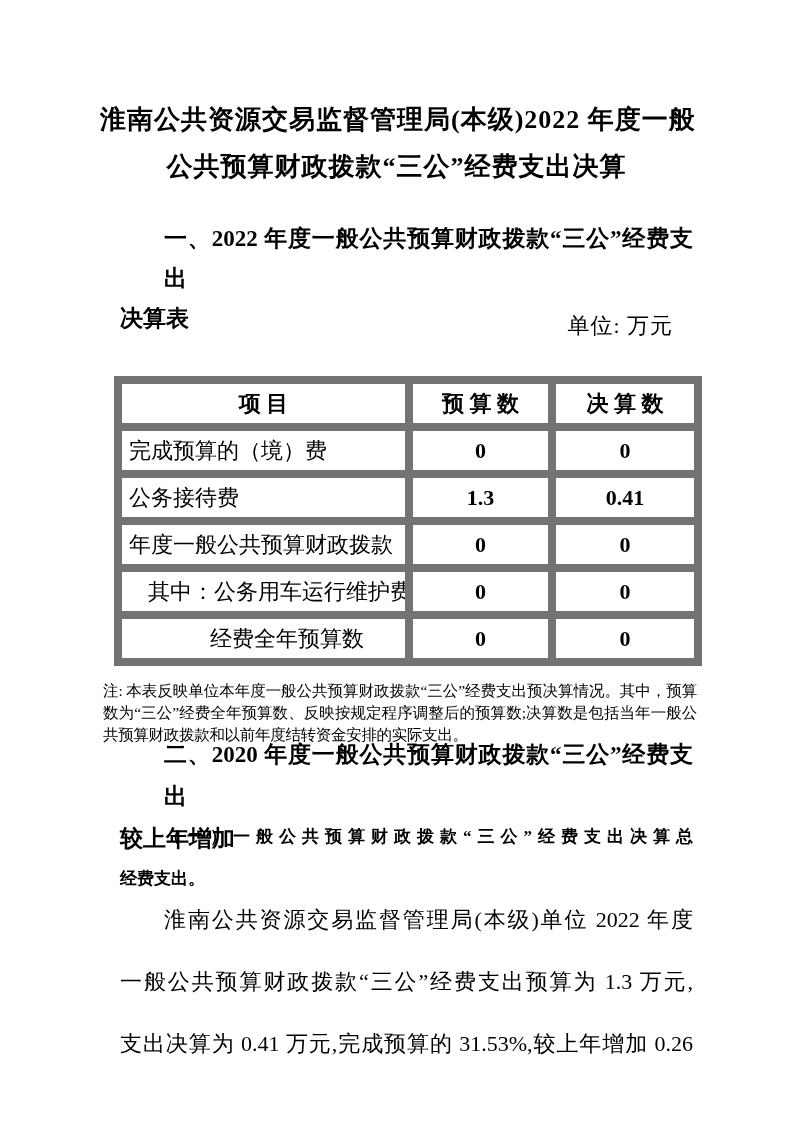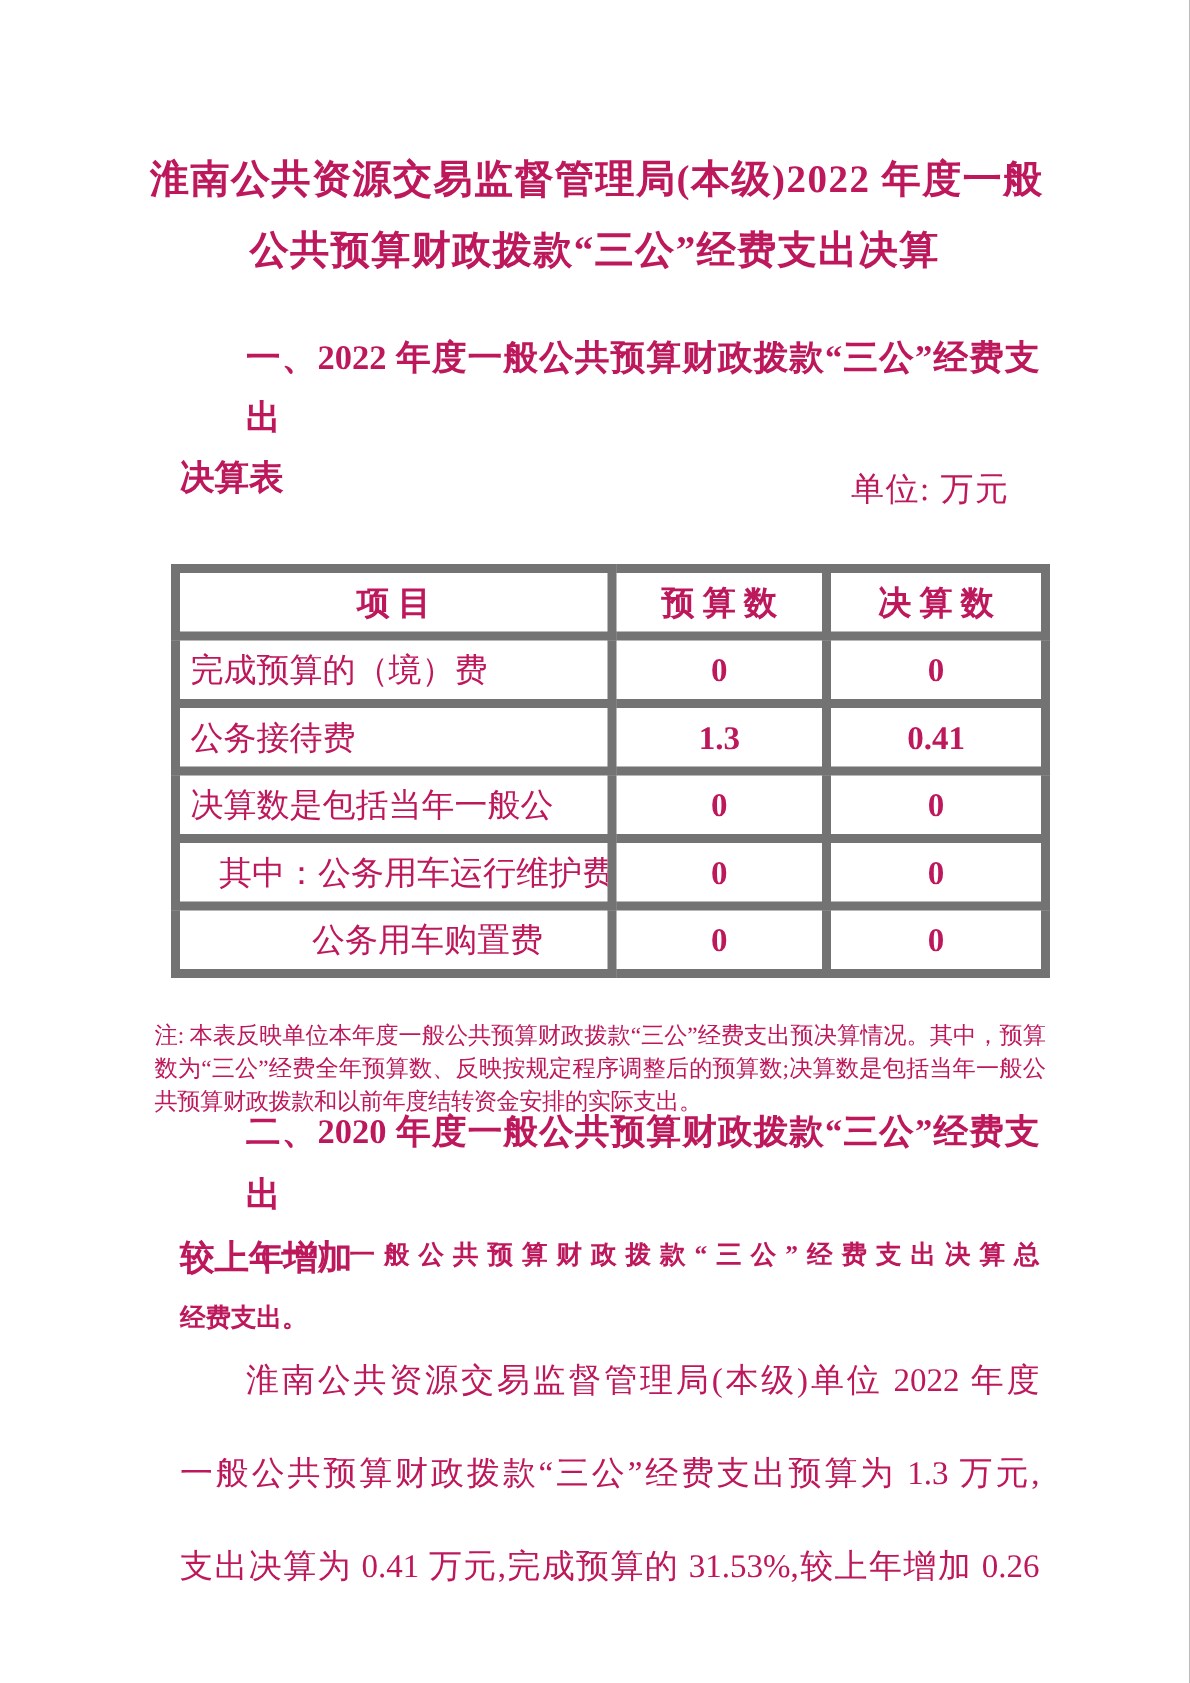--- a/index.html
+++ b/index.html
@@ -1,21 +1,21 @@
 <!DOCTYPE html>
 <html><head>
 <meta charset="utf-8">
 <style>
   html,body{margin:0;padding:0;background:#888;}
   .page{
     position:relative;
     width:793px;height:1122px;
     margin:0 auto;
     background:#ffffff;
-    color:#be185d;
+    color:#000000;
     font-family:"Liberation Serif", serif;
     overflow:hidden;
   }
   .blk{position:absolute;}
   .line{white-space:nowrap;}
   .just{
     white-space:normal;
     text-align:justify;
     text-align-last:justify;
     text-justify:inter-character;
@@ -32,21 +32,21 @@
   .sec2{left:120px;top:734px;width:573px;font-size:23px;font-weight:bold;line-height:42px;}
   .sub1{left:120px;top:816px;width:573px;font-size:17px;font-weight:bold;line-height:42px;}
   .ind{padding-left:44px;}
   .sec1 .just,.sec2 .just,.sub1 .just{width:529px;display:inline-block;vertical-align:top;}
   
   .unit{right:120px;top:311px;font-size:22px;letter-spacing:1px;}
   
   .tbl-wrap{left:114px;top:376px;}
   table.tbl{border-collapse:collapse;table-layout:fixed;width:580px;}
   table.tbl td,table.tbl th{
-    border:6px solid #737373;
+    border:8px solid #737373;
     height:39px;
     font-size:22px;
     padding:0;
     overflow:hidden;
     white-space:nowrap;
   }
   table.tbl th{font-weight:bold;text-align:center;}
   td.c-num{
     text-align:center;font-weight:bold;
     font-family:"Liberation Serif", serif;
@@ -101,31 +101,31 @@
           <td class="c-item">完成预算的（境）费</td>
           <td class="c-num">0</td>
           <td class="c-num">0</td>
         </tr>
         <tr class="r-left">
           <td class="c-item">公务接待费</td>
           <td class="c-num">1.3</td>
           <td class="c-num">0.41</td>
         </tr>
         <tr class="r-left">
-          <td class="c-item">决算数是包括当年一般公</td>
+          <td class="c-item">年度一般公共预算财政拨款</td>
           <td class="c-num">0</td>
           <td class="c-num">0</td>
         </tr>
         <tr class="r-ind1">
           <td class="c-item">其中：公务用车运行维护费</td>
           <td class="c-num">0</td>
           <td class="c-num">0</td>
         </tr>
         <tr class="r-ind2">
-          <td class="c-item">公务用车购置费</td>
+          <td class="c-item">经费全年预算数</td>
           <td class="c-num">0</td>
           <td class="c-num">0</td>
         </tr>
       </tbody>
     </table>
   </div>
 
   <div class="blk note">
     <div class="line just">注: 本表反映单位本年度一般公共预算财政拨款“三公”经费支出预决算情况。其中，预算</div>
     <div class="line just">数为“三公”经费全年预算数、反映按规定程序调整后的预算数;决算数是包括当年一般公</div>

